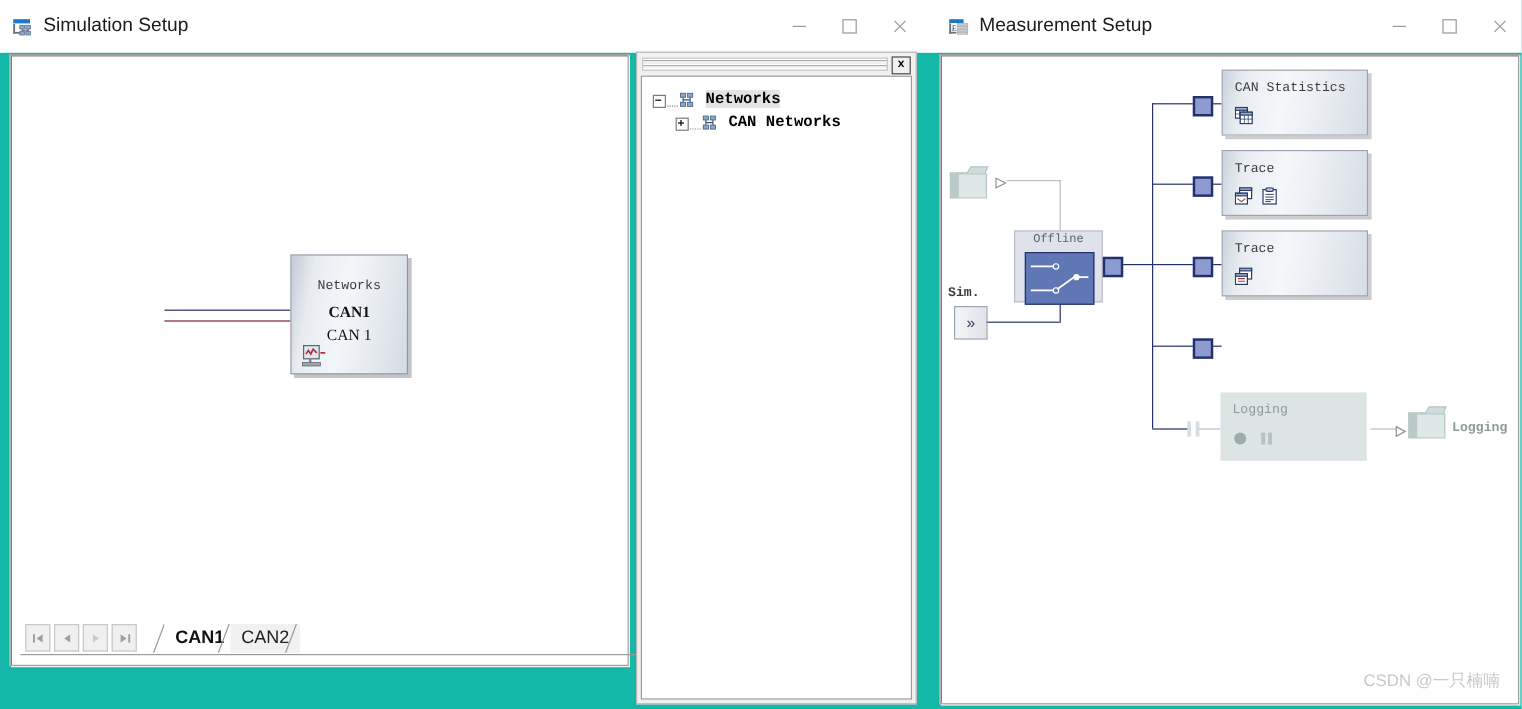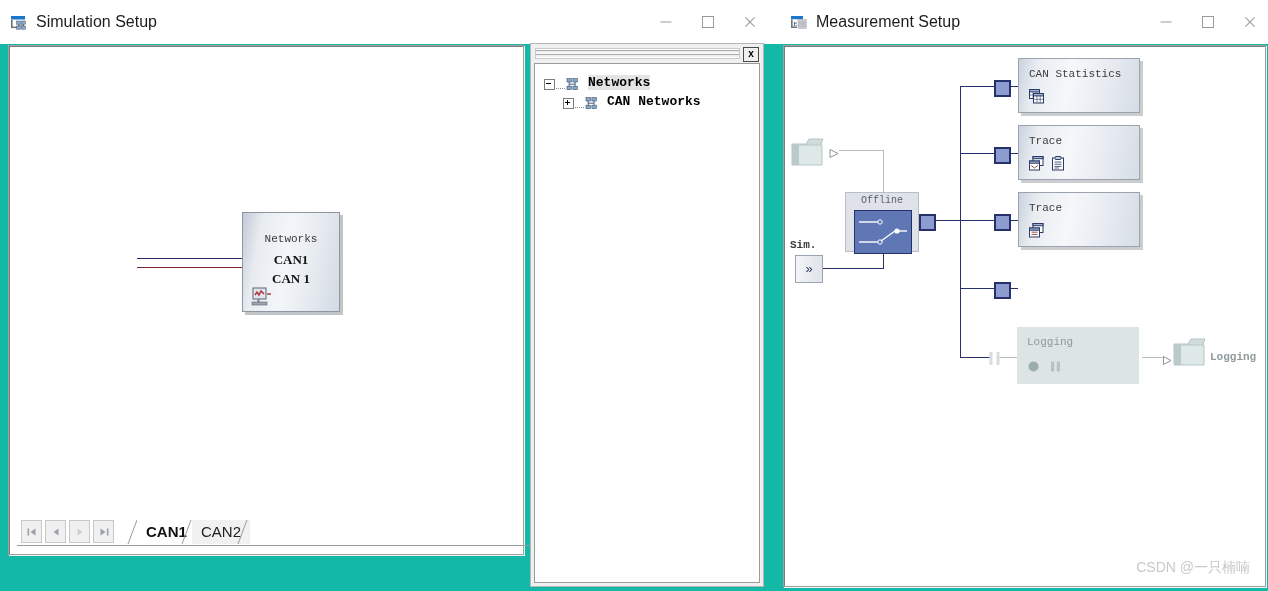--- a/index.html
+++ b/index.html
@@ -29,21 +29,21 @@
   #winSim{left:0;top:0;width:762px;height:591px;}
   #simCanvas{left:8px;top:45px;width:514px;height:508px;}
 
   
   .netblock{position:absolute;width:96px;height:98px;
     background:linear-gradient(100deg,#c2cad6 0%,#e8ecf1 18%,#f3f6f9 45%,#e4e9ef 75%,#d3dae3 100%);
     border:1px solid #8d96a3;
     box-shadow:3px 3px 0 rgba(120,126,134,.45);}
   .netblock .t1{position:absolute;top:20px;width:100%;text-align:center;font-family:"Liberation Mono",monospace;font-size:11px;color:#3a3a3a;}
   .netblock .t2{position:absolute;top:39px;width:100%;text-align:center;font-family:"Liberation Serif",serif;font-size:13px;font-weight:bold;color:#111;}
-  .netblock .t3{position:absolute;top:58px;width:100%;text-align:center;font-family:"Liberation Serif",serif;font-size:13px;font-weight:bold;color:#111;}
+  .netblock .t3{position:absolute;top:58px;width:100%;text-align:center;font-family:"Liberation Serif",serif;font-size:13px;font-weight:normal;color:#111;}
   .netblock .nicon{position:absolute;left:8px;bottom:4px;width:22px;height:20px;}
 
   .wire{position:absolute;height:0;border-top:1px solid;}
 
   
   .tabstrip{position:absolute;left:8px;bottom:8px;width:514px;height:28px;}
   .navbtns{position:absolute;left:4px;top:2px;display:flex;gap:3px;}
   .navbtn{width:19px;height:21px;background:#f0f0f0;border:1px solid #c8c8c8;position:relative;}
   .navbtn svg{position:absolute;left:50%;top:50%;transform:translate(-50%,-50%);}
   .tabs{position:absolute;left:96px;top:0;height:28px;}

